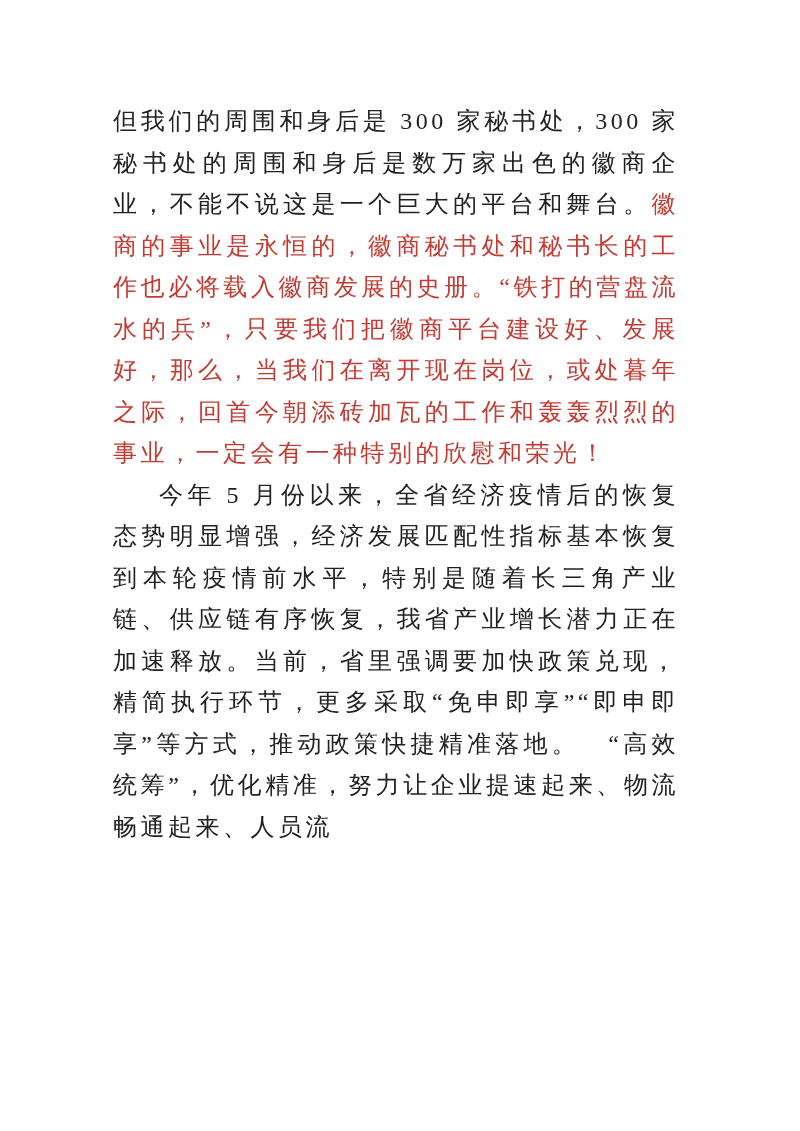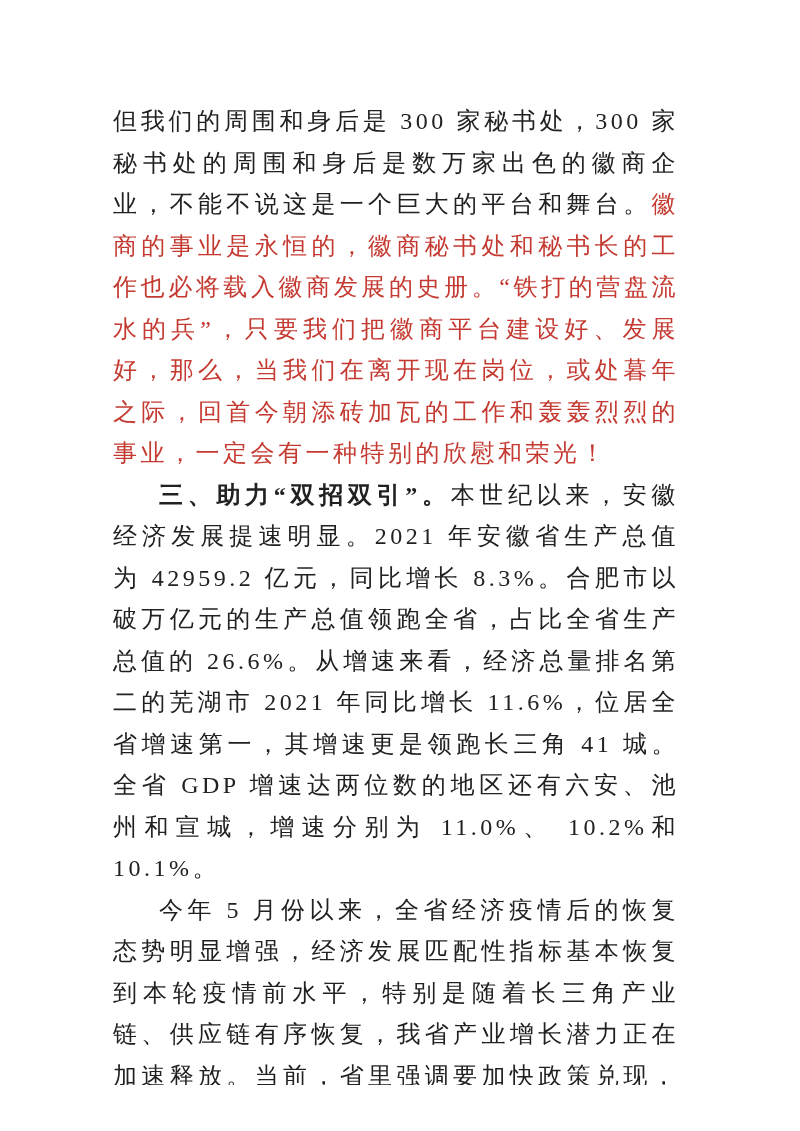--- a/index.html
+++ b/index.html
@@ -36,16 +36,15 @@
   .run-normal { color: var(--ink, #212121); }
   .run-red    { color: var(--red, #c43a31); }
   .run-bold   { color: var(--ink, #212121); font-weight: bold; }
 </style>
 </head>
 <body>
 
 <div class="page">
   <div class="doc-content" id="doc-body">
       <p><span class="run-normal">但我们的周围和身后是 300 家秘书处，300 家秘书处的周围和身后是数万家出色的徽商企业，不能不说这是一个巨大的平台和舞台。</span><span class="run-red">徽商的事业是永恒的，徽商秘书处和秘书长的工作也必将载入徽商发展的史册。“铁打的营盘流水的兵”，只要我们把徽商平台建设好、发展好，那么，当我们在离开现在岗位，或处暮年之际，回首今朝添砖加瓦的工作和轰轰烈烈的事业，一定会有一种特别的欣慰和荣光！</span></p>
-      <p class="indent"><span class="run-bold">三、助力“双招双引”。</span><span class="run-normal">本世纪以来，安徽经济发展提速明显。2021 年安徽省生产总值为 42959.2 亿元，同比增长 8.3%。合肥市以破万亿元的生产总值领跑全省，占比全省生产总值的 26.6%。从增速来看，经济总量排名第二的芜湖市 2021 年同比增长 11.6%，位居全省增速第一，其增速更是领跑长三角 41 城。全省 GDP 增速达两位数的地区还有六安、池州和宣城，增速分别为 11.0%、 10.2%和 10.1%。</span></p>
       <p class="indent"><span class="run-normal">今年 5 月份以来，全省经济疫情后的恢复态势明显增强，经济发展匹配性指标基本恢复到本轮疫情前水平，特别是随着长三角产业链、供应链有序恢复，我省产业增长潜力正在加速释放。当前，省里强调要加快政策兑现，精简执行环节，更多采取“免申即享”“即申即享”等方式，推动政策快捷精准落地。　“高效统筹”，优化精准，努力让企业提速起来、物流畅通起来、人员流</span></p>
     </div>
 </div>
 
 </body></html>

